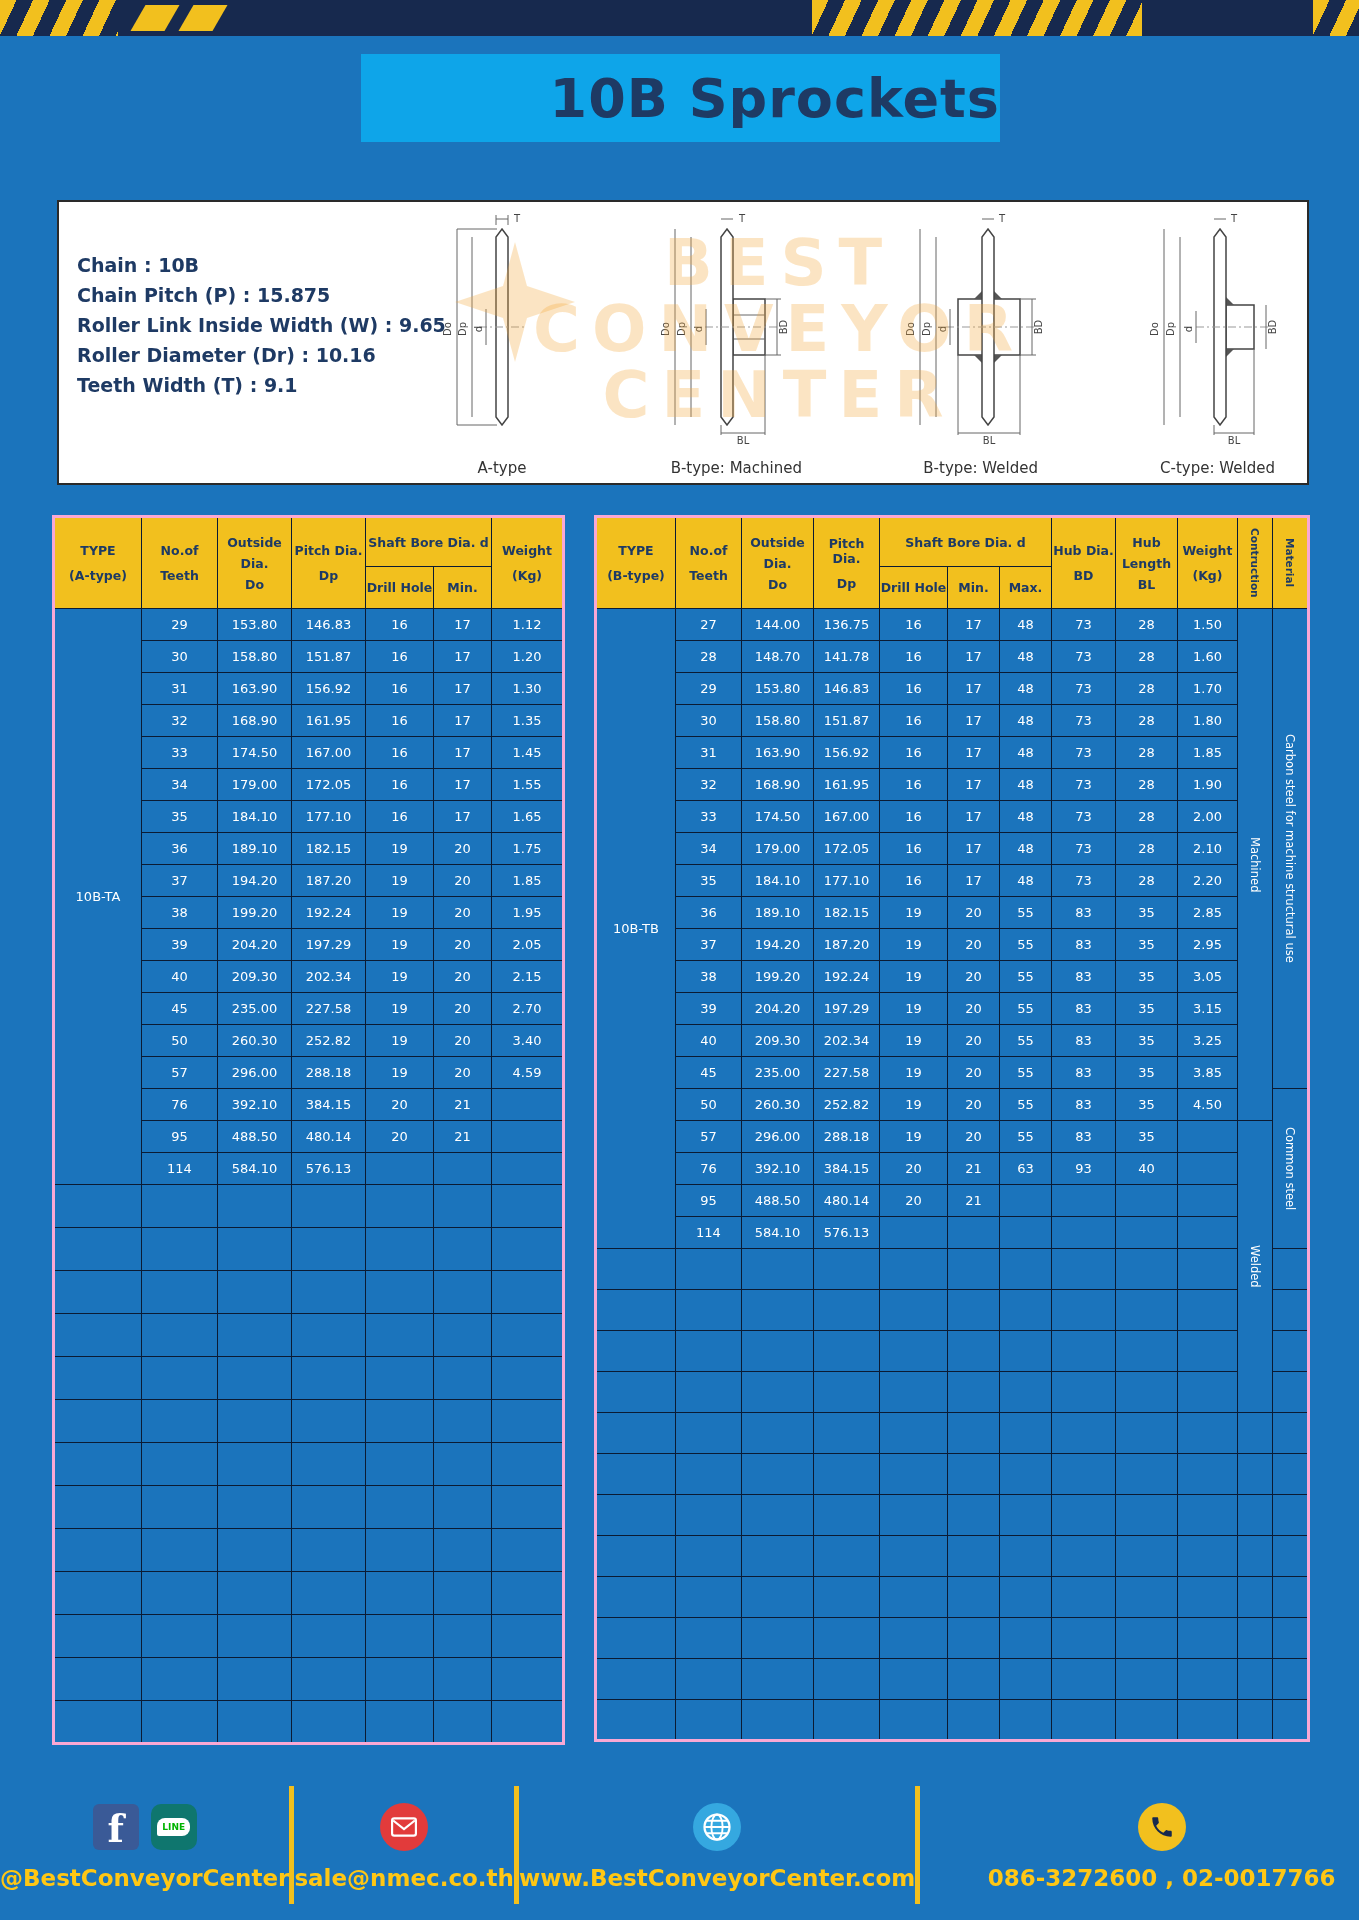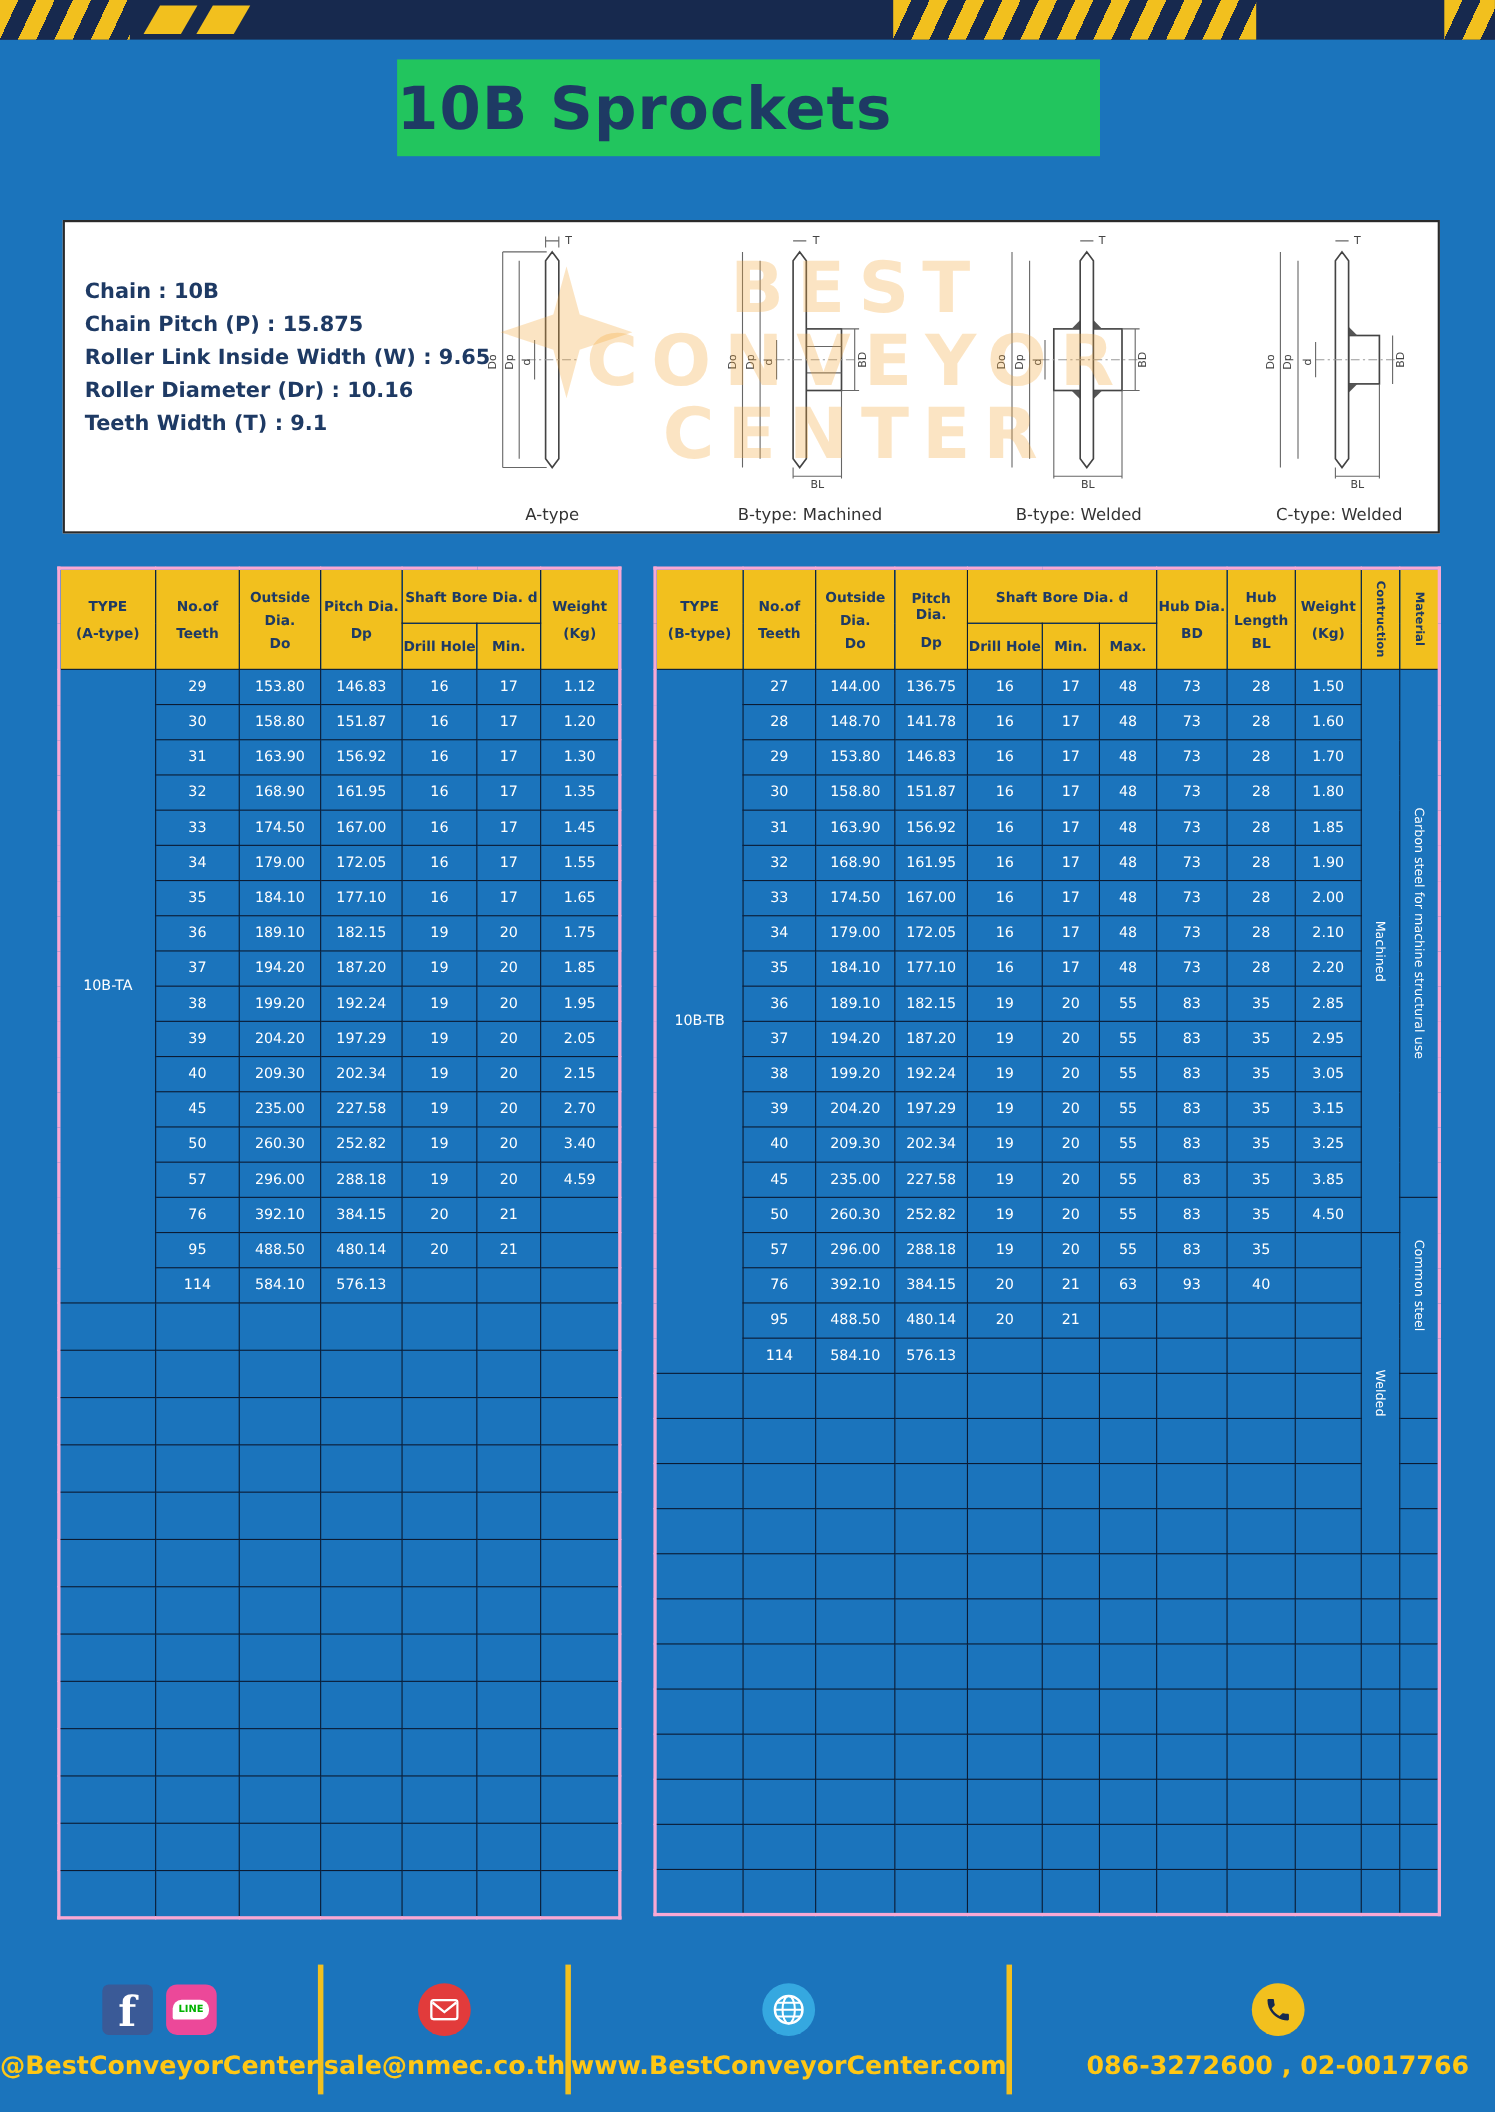--- a/index.html
+++ b/index.html
@@ -12,21 +12,21 @@
   .hazard { position:absolute; top:0; left:0; width:100%; height:36px; background:#17294E; }
   .hz-stripes { position:absolute; top:0; height:36px;
     background:repeating-linear-gradient(115deg,#F2C01E 0 15px,#17294E 15px 30px); }
   .hz-left  { left:0; width:118px; }
   .hz-mid   { left:812px; width:330px; }
   .hz-right { right:0; width:46px; }
   .hz-chev { position:absolute; top:5px; width:34px; height:26px; background:#F2C01E; transform:skewX(-30deg); }
 
   
   .title-box { position:absolute; left:361px; top:54px; width:639px; height:88px;
-    background:#22c55e; display:flex; align-items:center; justify-content:flex-start; }
+    background:#0ea5e9; display:flex; align-items:center; justify-content:flex-end; }
   .title-box h1 { margin:0; font-size:54px; font-weight:bold; color:#1E3A64; letter-spacing:1px; }
 
   
   .spec-panel { position:absolute; left:57px; top:200px; width:1248px; height:281px;
     background:#fff; border:2px solid #2a2a2a; overflow:hidden; }
   .spec-lines { position:absolute; left:18px; top:48px; color:#1E3A64; font-weight:bold;
     font-size:19px; line-height:30px; z-index:2; }
   .drawings { position:absolute; left:368px; top:10px; right:12px; bottom:6px;
     display:flex; justify-content:space-between; align-items:flex-end; z-index:1; }
   .dwg { margin:0; text-align:center; }
@@ -66,21 +66,21 @@
   
   .footer { position:absolute; left:0; right:0; top:1776px; height:138px; display:flex; align-items:stretch; }
   .fgroup { display:flex; flex-direction:column; justify-content:center; align-items:center; gap:10px; }
   .fg1 { flex:0 0 18.4%; } .fg2 { flex:0 0 14.6%; } .fg3 { flex:0 0 23%; } .fg4 { flex:1;padding-left:44px; }
   .fsep { width:5px; background:#F2C01E; height:118px; align-self:center; }
   .ftext { font-size:23px; font-weight:bold; color:#FFC714; white-space:nowrap; }
   .ficons { display:flex; gap:12px; align-items:center; height:56px; }
   .icon-fb { width:46px; height:46px; background:#3A5A97; color:#fff; border-radius:6px;
     display:flex; align-items:flex-end; justify-content:center; font-weight:bold; font-size:38px;
     line-height:42px; font-family:"DejaVu Serif", serif; overflow:hidden; }
-  .icon-line { width:46px; height:46px; background:#ec4899; border-radius:10px;
+  .icon-line { width:46px; height:46px; background:#0f766e; border-radius:10px;
     display:flex; align-items:center; justify-content:center; }
   .line-bubble { background:#fff; border-radius:8px 8px 8px 2px; padding:4px 5px;
     font-size:9px; font-weight:bold; color:#00B300; }
   .icon-circle { width:48px; height:48px; border-radius:50%; display:flex;
     align-items:center; justify-content:center; }
   .icon-mail  { background:#E23B3B; }
   .icon-globe { background:#35A8E0; }
   .icon-phone { background:#F2C01E; }
 </style>
 </head>

